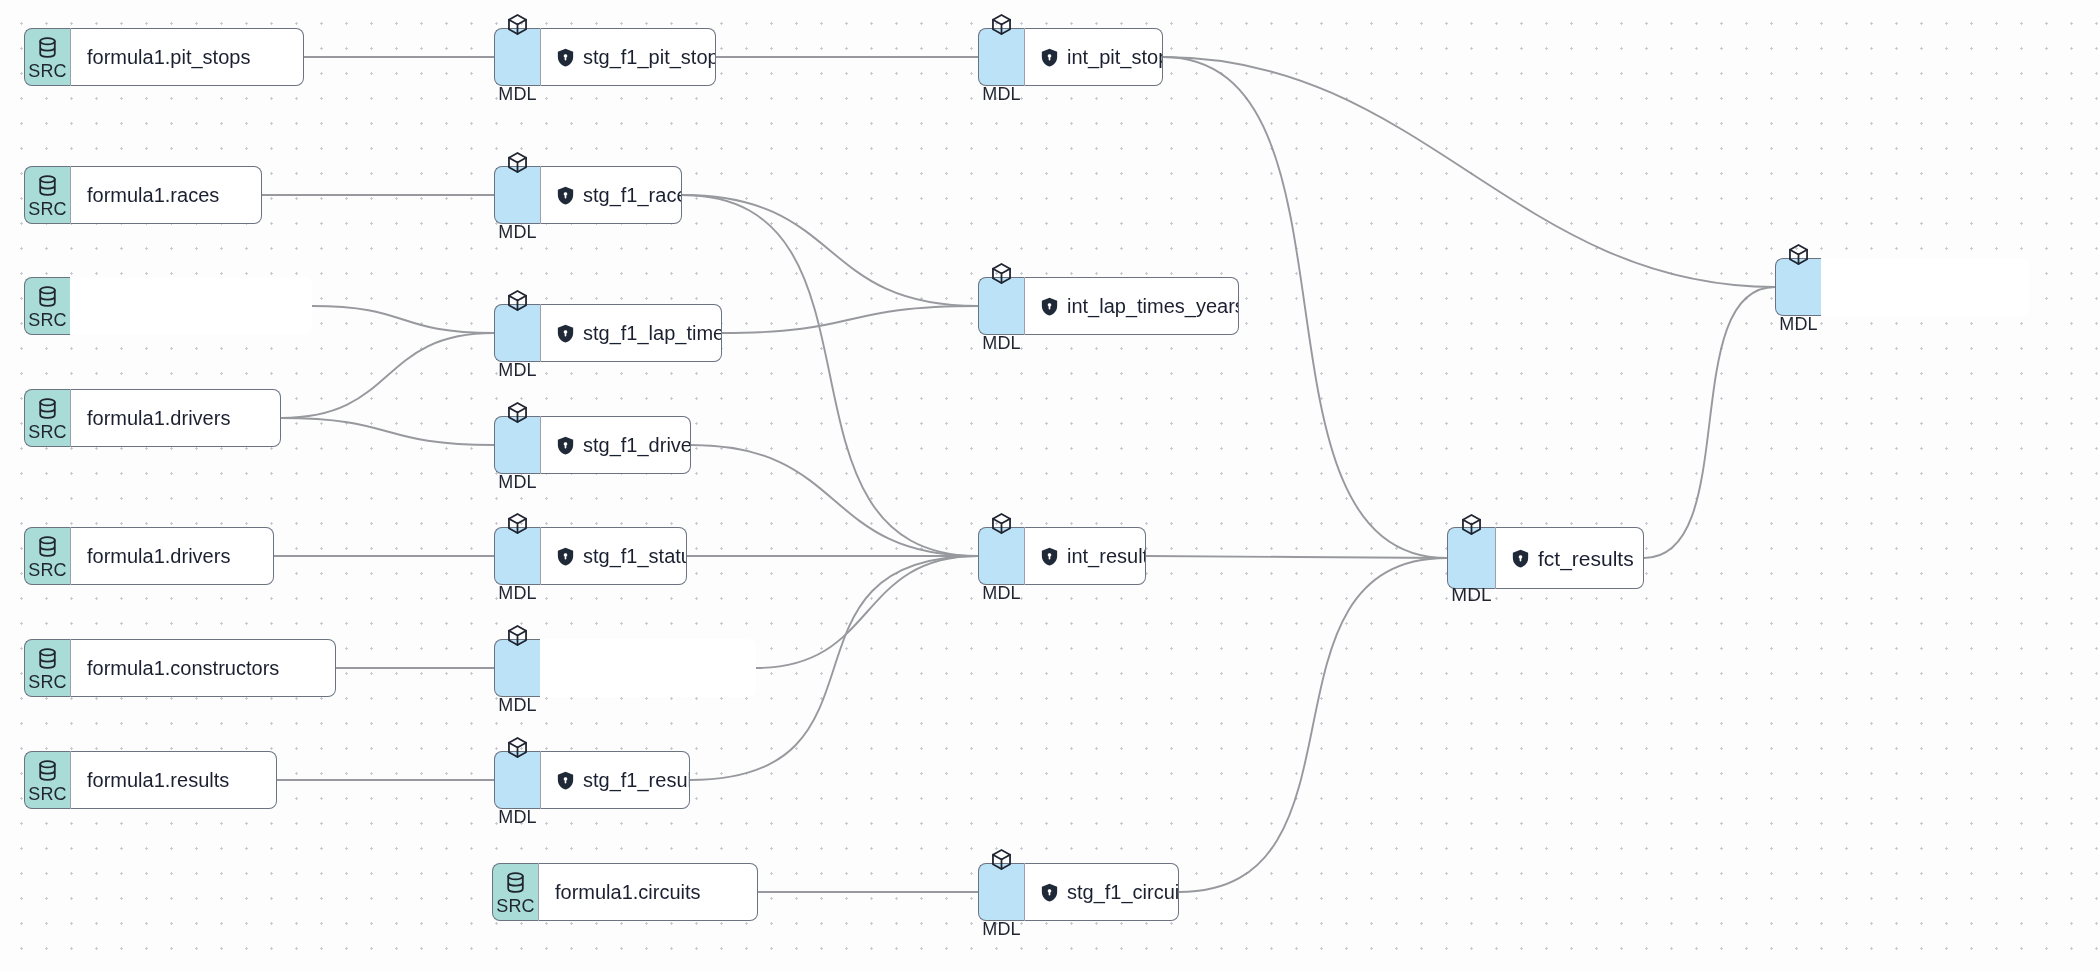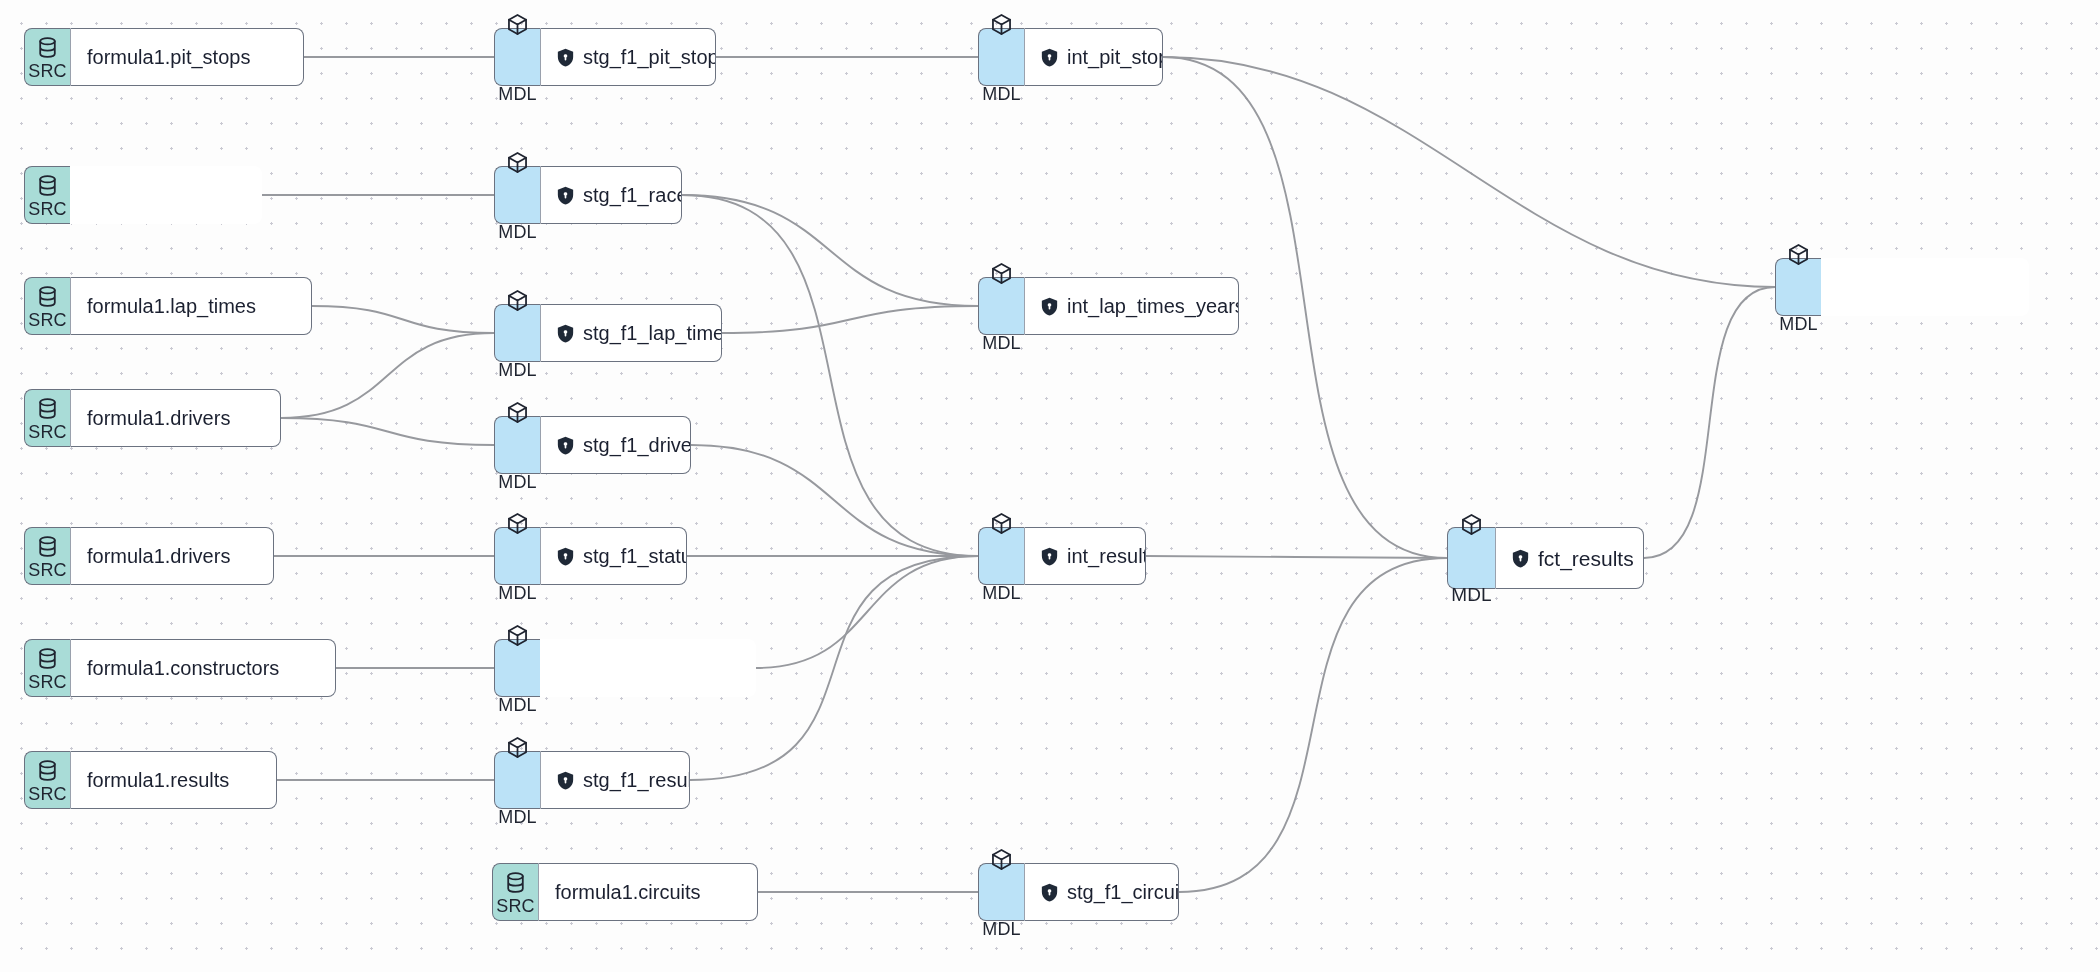--- a/index.html
+++ b/index.html
@@ -136,31 +136,31 @@
         </div>
       </div>
       <div class="node src" style="left: 24px; top: 166px; width: 238px; height: 58px;">
         <div class="node-badge" style="width: 46px;">
           <span class="badge-icon"><svg width="25" height="25" viewBox="0 0 24 24" fill="none" stroke="#1f2430" stroke-width="1.7" stroke-linecap="round">
               <ellipse cx="12" cy="6" rx="7" ry="3"></ellipse>
               <path d="M5 6 V12 C5 13.7 8.1 15 12 15 C15.9 15 19 13.7 19 12 V6 M5 12 V18 C5 19.7 8.1 21 12 21 C15.9 21 19 19.7 19 18 V12"></path>
             </svg></span>
           <span class="badge-text">SRC</span>
         </div>
+        <div class="node-body">
+          <span class="node-label">formula1.races</span>
+        </div>
       </div>
       <div class="node src" style="left: 24px; top: 277px; width: 288px; height: 58px;">
         <div class="node-badge" style="width: 46px;">
           <span class="badge-icon"><svg width="25" height="25" viewBox="0 0 24 24" fill="none" stroke="#1f2430" stroke-width="1.7" stroke-linecap="round">
               <ellipse cx="12" cy="6" rx="7" ry="3"></ellipse>
               <path d="M5 6 V12 C5 13.7 8.1 15 12 15 C15.9 15 19 13.7 19 12 V6 M5 12 V18 C5 19.7 8.1 21 12 21 C15.9 21 19 19.7 19 18 V12"></path>
             </svg></span>
           <span class="badge-text">SRC</span>
-        </div>
-        <div class="node-body">
-          <span class="node-label">formula1.lap_times</span>
         </div>
       </div>
       <div class="node src" style="left: 24px; top: 389px; width: 257px; height: 58px;">
         <div class="node-badge" style="width: 46px;">
           <span class="badge-icon"><svg width="25" height="25" viewBox="0 0 24 24" fill="none" stroke="#1f2430" stroke-width="1.7" stroke-linecap="round">
               <ellipse cx="12" cy="6" rx="7" ry="3"></ellipse>
               <path d="M5 6 V12 C5 13.7 8.1 15 12 15 C15.9 15 19 13.7 19 12 V6 M5 12 V18 C5 19.7 8.1 21 12 21 C15.9 21 19 19.7 19 18 V12"></path>
             </svg></span>
           <span class="badge-text">SRC</span>
         </div>

